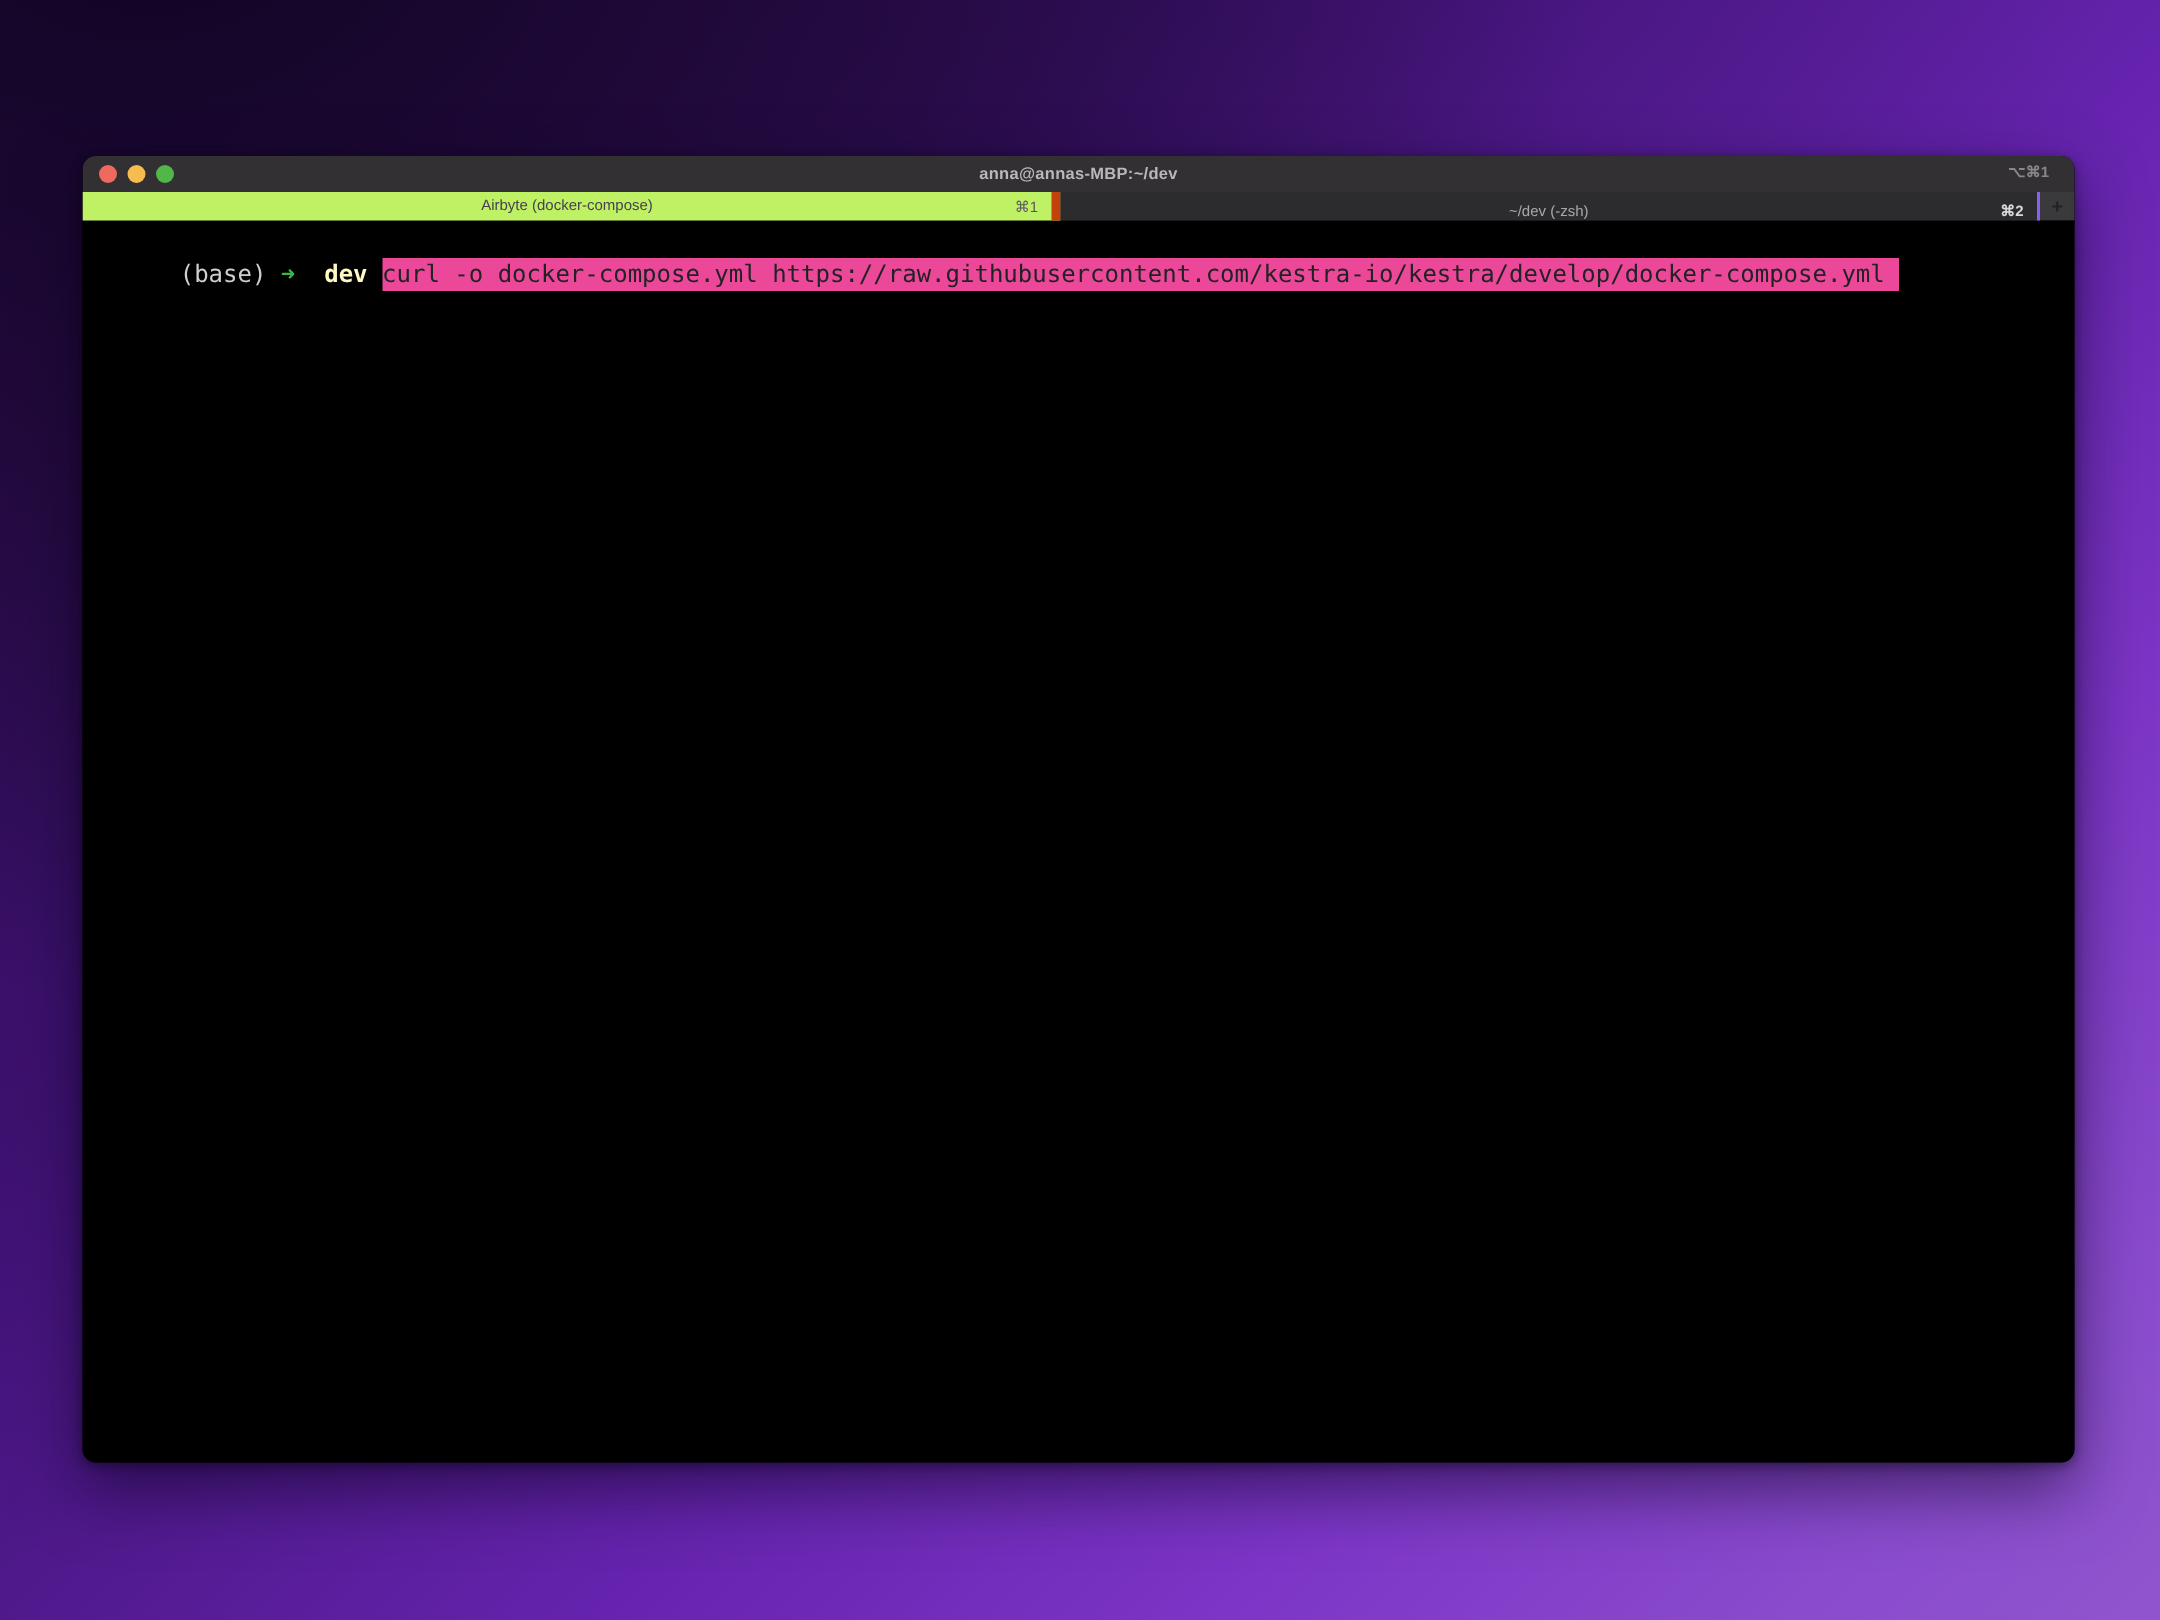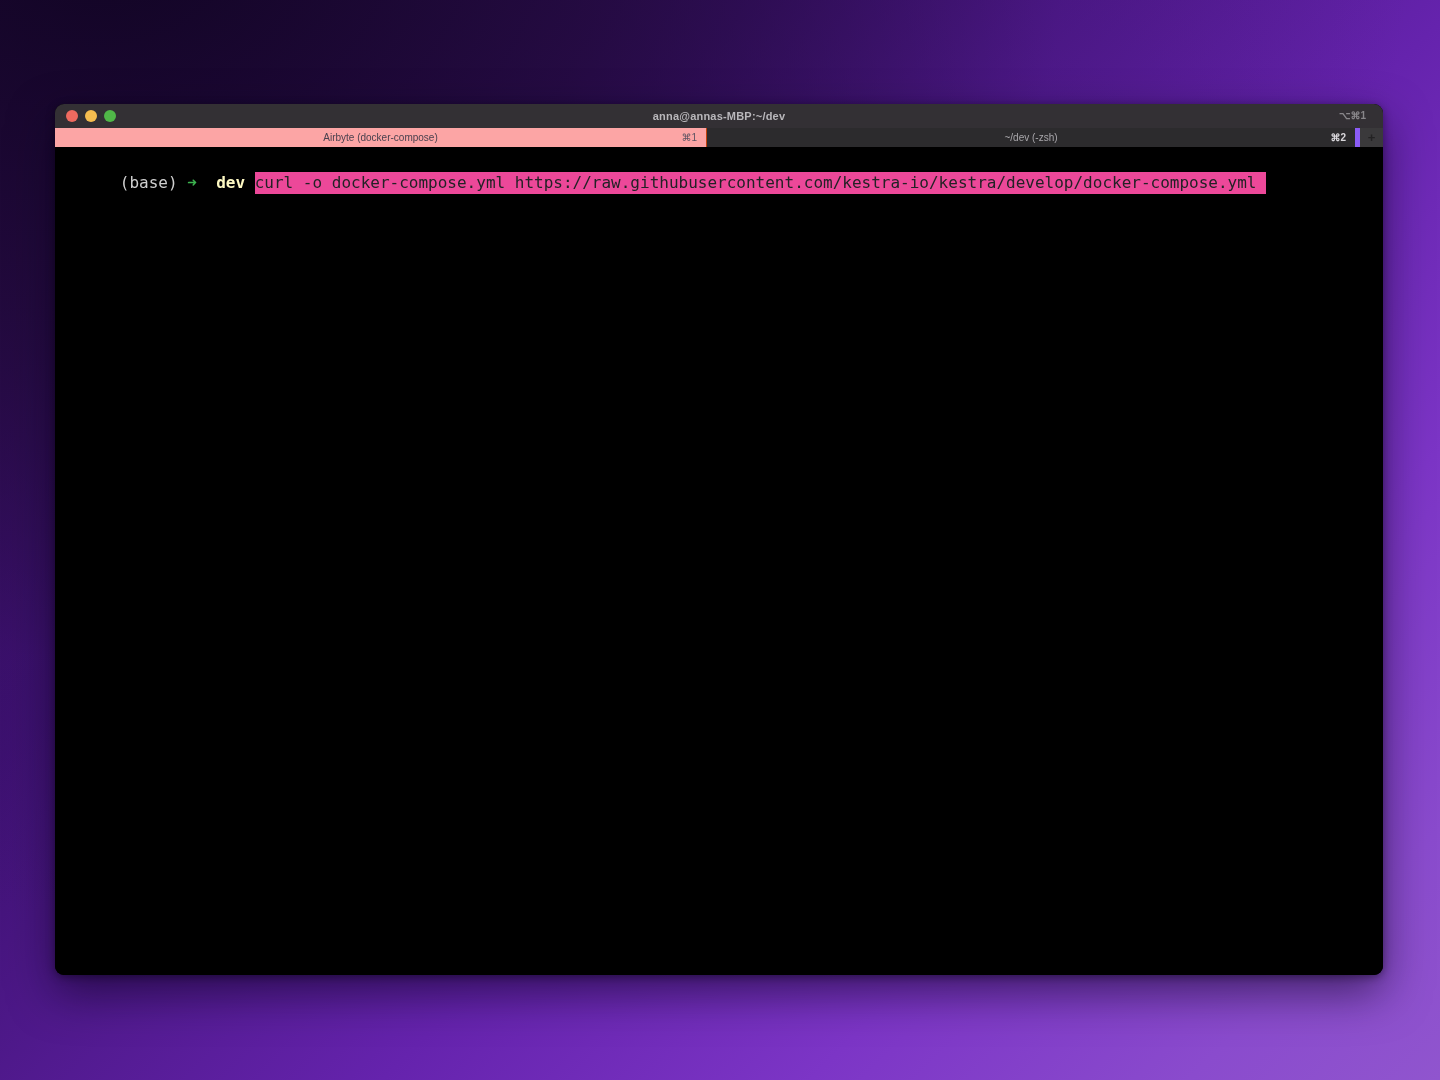--- a/index.html
+++ b/index.html
@@ -41,23 +41,23 @@
     position: absolute; right: 17px; top: 0; line-height: 24px;
     font-size: 10px; font-weight: 700; color: #88868a;
   }
 
   
   .tabbar { height: 19px; flex: 0 0 19px; display: flex; background: #2b2b2b; }
   .tab {
     position: relative; display: flex; align-items: center; justify-content: center;
     height: 100%; font-size: 10px; cursor: default;
   }
-  .tab-1 { width: 652px; background: #fca5a5; color: #49414e; border-right: 1px solid #c2410c; }
+  .tab-1 { width: 652px; background: #bef264; color: #49414e; border-right: 6px solid #c2410c; }
   .tab-1 .tab-shortcut { color: #5c5362; }
-  .tab-2 { flex: 1; background: #2c2b2d; color: #a9a7ab; border-right: 5px solid #8b5cf6; }
+  .tab-2 { flex: 1; background: #2c2b2d; color: #a9a7ab; border-right: 2px solid #8b5cf6; align-items: flex-end; }
   .tab-2 .tab-shortcut { color: #d9d7db; font-weight: 700; }
   .tab-label { pointer-events: none; }
   .tab-shortcut { position: absolute; right: 9px; font-size: 10px; }
   .new-tab-button {
     width: 23px; height: 100%; background: #3a393b;
     display: flex; align-items: center; justify-content: center;
     color: #232223; font-size: 13px; font-weight: 700;
   }
 
   

